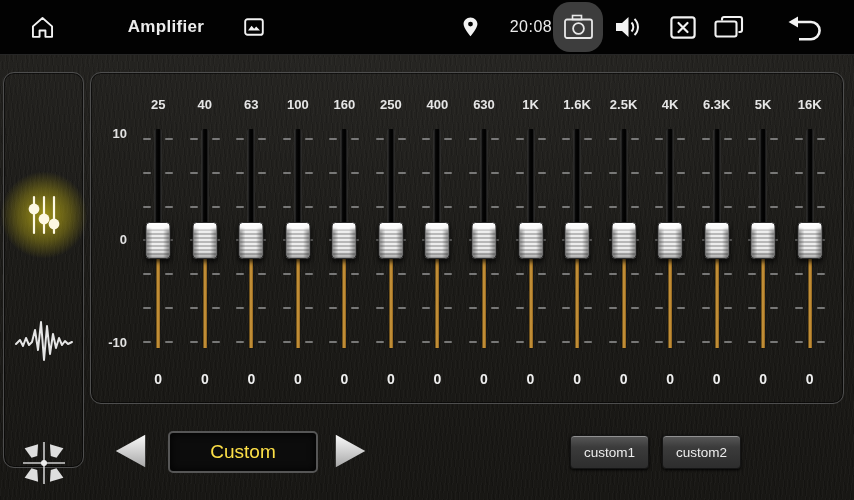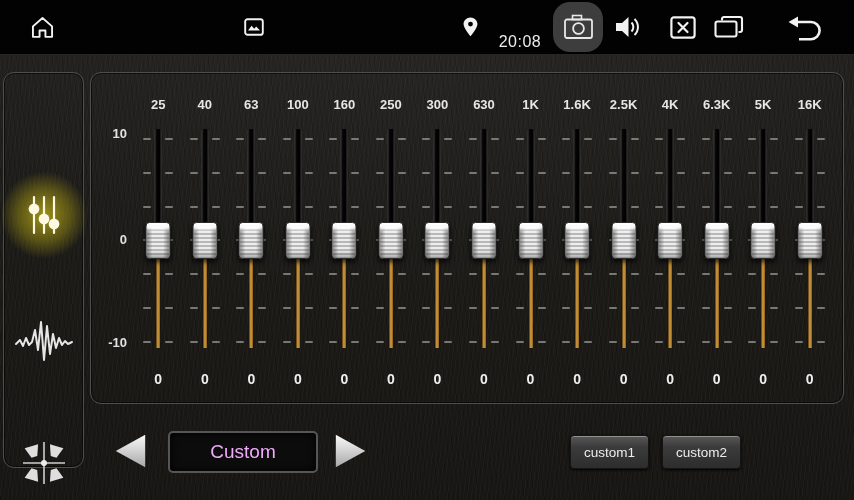--- a/index.html
+++ b/index.html
@@ -45,52 +45,53 @@
     border:1px solid #2b2b2b;box-sizing:border-box;z-index:2;
     background-image:
       linear-gradient(to bottom, rgba(255,255,255,.95) 0 4px, rgba(255,255,255,0) 9px calc(100% - 8px), rgba(0,0,0,.28)),
       linear-gradient(to right, rgba(70,70,70,.6), rgba(255,255,255,0) 26% 72%, rgba(60,60,60,.6)),
       repeating-linear-gradient(to bottom, #ededed 0 2px, #b8b8b8 2px 4px);
     background-color:#d8d8d8;
     box-shadow:0 3px 5px rgba(0,0,0,.75), inset 0 0 1px rgba(255,255,255,.9);}
   
   .arrow-btn{position:absolute;top:430px;width:40px;height:42px;display:flex;align-items:center;justify-content:center;cursor:pointer;}
   .preset-display{position:absolute;left:168px;top:431px;width:146px;height:38px;background:#0c0c0c;border:2px solid #565656;border-radius:5px;
-    box-shadow:inset 0 0 8px #000;display:flex;align-items:center;justify-content:center;font-size:19px;color:#f0abfc;}
+    box-shadow:inset 0 0 8px #000;display:flex;align-items:center;justify-content:center;font-size:19px;color:#fde047;}
   .reset-btn{position:absolute;left:420px;top:431px;width:104px;height:38px;border:2px solid #6e6e6e;border-radius:7px;
     background:linear-gradient(#3c3c3c,#222 45%,#151515);box-shadow:0 0 0 2px #000, inset 0 1px 1px rgba(255,255,255,.25);
     display:flex;align-items:center;justify-content:center;font-size:17px;letter-spacing:1.5px;color:#f3f3f3;font-weight:500;}
   .custom-btn{position:absolute;top:435px;width:77px;height:32px;border:1px solid #151515;border-radius:4px;
     background:linear-gradient(#585858,#3b3b3b 35%,#2d2d2d);box-shadow:inset 0 1px 0 rgba(255,255,255,.35), 0 1px 3px #000;
     display:flex;align-items:center;justify-content:center;font-size:13.5px;color:#ededed;}
   .c1{left:570px;} .c2{left:662px;text-align:center;} .c3{left:754px;}
 </style>
 </head>
 <body>
 
 <div class="screen">
 
   <div class="topbar">
     <div class="tb-item" style="left:26px;width:32px;">
       <svg width="27" height="27" viewBox="0 0 24 24">
         <path d="M3.5 11 L12 3.6 L20.5 11 V20.3 H14.6 V14.6 H9.4 V20.3 H3.5 Z" fill="none" stroke="#f2f2f2" stroke-width="1.7" stroke-linejoin="round"></path>
       </svg>
     </div>
+    <div class="tb-item tb-title" style="left:118px;width:96px;">Amplifier</div>
     <div class="tb-item" style="left:242px;width:24px;">
       <svg width="20" height="18" viewBox="0 0 20 18">
         <rect x="1.2" y="1.2" width="17.6" height="15.6" rx="2.4" fill="none" stroke="#f2f2f2" stroke-width="1.9"></rect>
         <path d="M4 12.6 L7.6 7.8 L10.2 10.8 L12.2 8.6 L16 12.6 Z" fill="#f2f2f2"></path>
       </svg>
     </div>
     <div class="tb-item" style="left:460px;width:20px;">
       <svg width="15" height="20" viewBox="0 0 14 19">
         <path fill-rule="evenodd" fill="#f2f2f2" d="M7 .4 C3.3 .4 .4 3.2 .4 6.7 C.4 10.9 7 18.4 7 18.4 S13.6 10.9 13.6 6.7 C13.6 3.2 10.7 .4 7 .4 Z M7 9 a2.3 2.3 0 1 1 0 -4.6 a2.3 2.3 0 0 1 0 4.6 Z"></path>
       </svg>
     </div>
-    <div class="tb-item tb-time" style="left:494px;width:52px;margin-top:15px;">20:08</div>
+    <div class="tb-item tb-time" style="left:505px;width:52px;">20:08</div>
     <div class="camera-pill">
       <svg width="31" height="26" viewBox="0 0 31 26">
         <rect x="2" y="5.5" width="27" height="18.5" rx="2" fill="none" stroke="#e8e8e8" stroke-width="1.8"></rect>
         <rect x="9.5" y="1.5" width="9" height="4" fill="none" stroke="#e8e8e8" stroke-width="1.6"></rect>
         <circle cx="15.5" cy="14.5" r="5.4" fill="none" stroke="#e8e8e8" stroke-width="1.8"></circle>
       </svg>
     </div>
     <div class="tb-item" style="left:612px;width:32px;">
       <svg width="28" height="24" viewBox="0 0 28 24">
         <path d="M2 8 H8 L14.5 2 V22 L8 16 H2 Z" fill="#f2f2f2"></path>
@@ -303,21 +304,21 @@
             <div class="tick r" style="top: 12px;"></div>
             <div class="tick l" style="top: 12px;"></div>
       <div class="track-top"></div>
       <div class="track-bottom"></div>
       <div class="handle"></div>
     </div>
     <div class="val">0</div>
   </div>
 
   <div class="band">
-    <div class="freq">300</div>
+    <div class="freq">400</div>
     <div class="slider">
             <div class="tick r" style="top: 215px;"></div>
             <div class="tick l" style="top: 215px;"></div>
             <div class="tick r" style="top: 181px;"></div>
             <div class="tick l" style="top: 181px;"></div>
             <div class="tick r" style="top: 147px;"></div>
             <div class="tick l" style="top: 147px;"></div>
             <div class="tick r" style="top: 113px;"></div>
             <div class="tick l" style="top: 113px;"></div>
             <div class="tick r" style="top: 80px;"></div>

